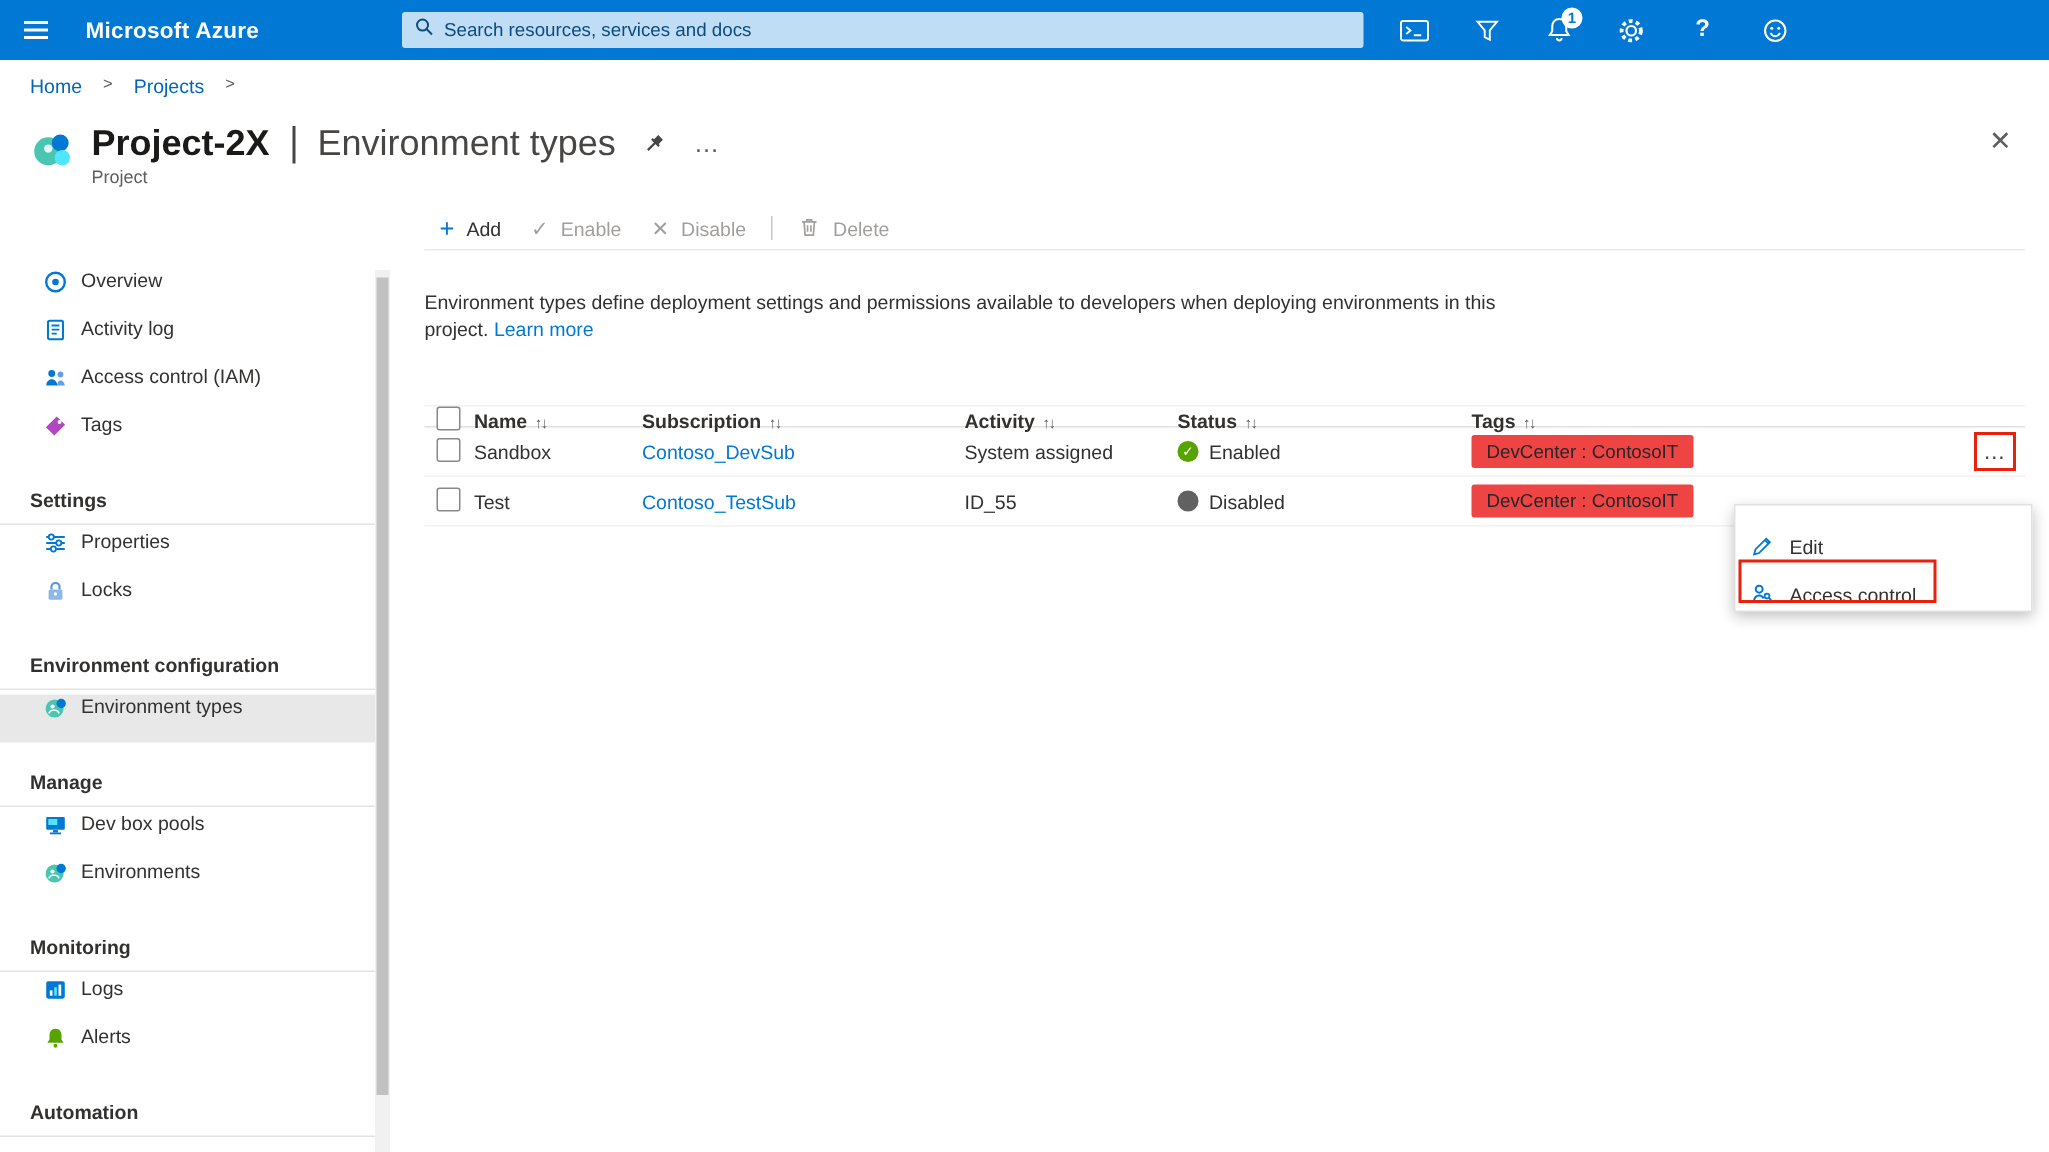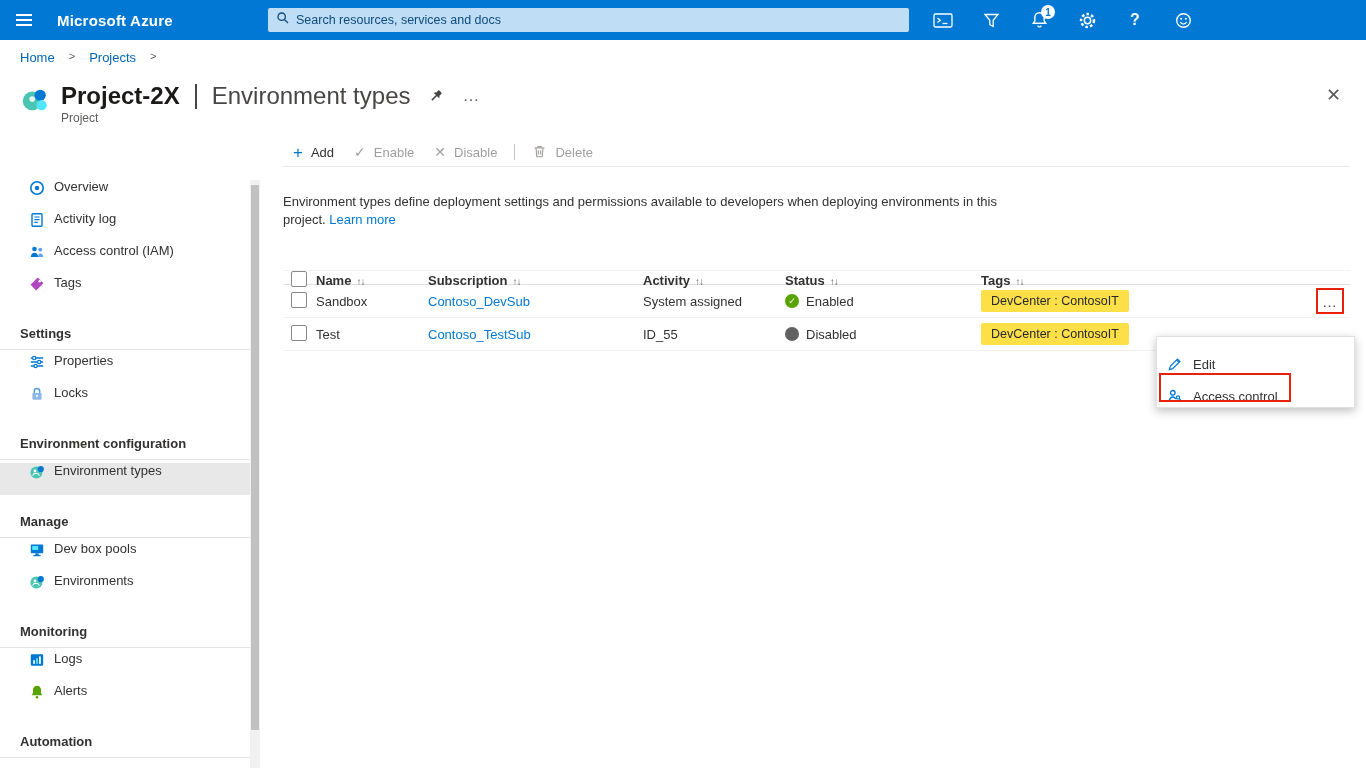--- a/index.html
+++ b/index.html
@@ -83,21 +83,21 @@
   .sort{font-size:10px;font-weight:400;color:#605e5c;margin-left:5px;letter-spacing:-1px}
   .trow{height:33px;border-bottom:1px solid #f3f2f1;font-size:13px}
   .checkbox{width:16px;height:16px;border:1px solid #8a8886;border-radius:2px;background:#fff;
     display:inline-block;cursor:pointer}
   .cell-link{color:#0078d4;text-decoration:none;cursor:pointer}
   .status-cell{display:flex;align-items:center;gap:7px}
   .sdot{width:14px;height:14px;border-radius:50%;display:flex;align-items:center;justify-content:center;
     color:#fff;font-size:9px;font-weight:700;line-height:1}
   .sdot.on{background:#57a300}
   .sdot.off{background:#616161}
-  .chip{display:inline-block;background:#fde047;color:#27272a;font-size:12.5px;padding:4px 10px;
+  .chip{display:inline-block;background:#ef4444;color:#27272a;font-size:12.5px;padding:4px 10px;
     border-radius:2px;white-space:nowrap}
   .more-cell{display:flex;justify-content:center}
   .red-outline{border:2px solid #e8210d;display:inline-flex;align-items:center;justify-content:center;
     padding:0 4px;height:26px}
   .row-more{border:none;background:none;font-size:15px;color:#444;cursor:pointer;letter-spacing:1px;
     font-family:inherit}
 
   
   .ctx{position:absolute;top:336px;left:1156px;width:199px;background:#fff;z-index:60;
     border:1px solid #e1e1e1;box-shadow:0 3px 9px rgba(0,0,0,.25);padding:3px 0}

